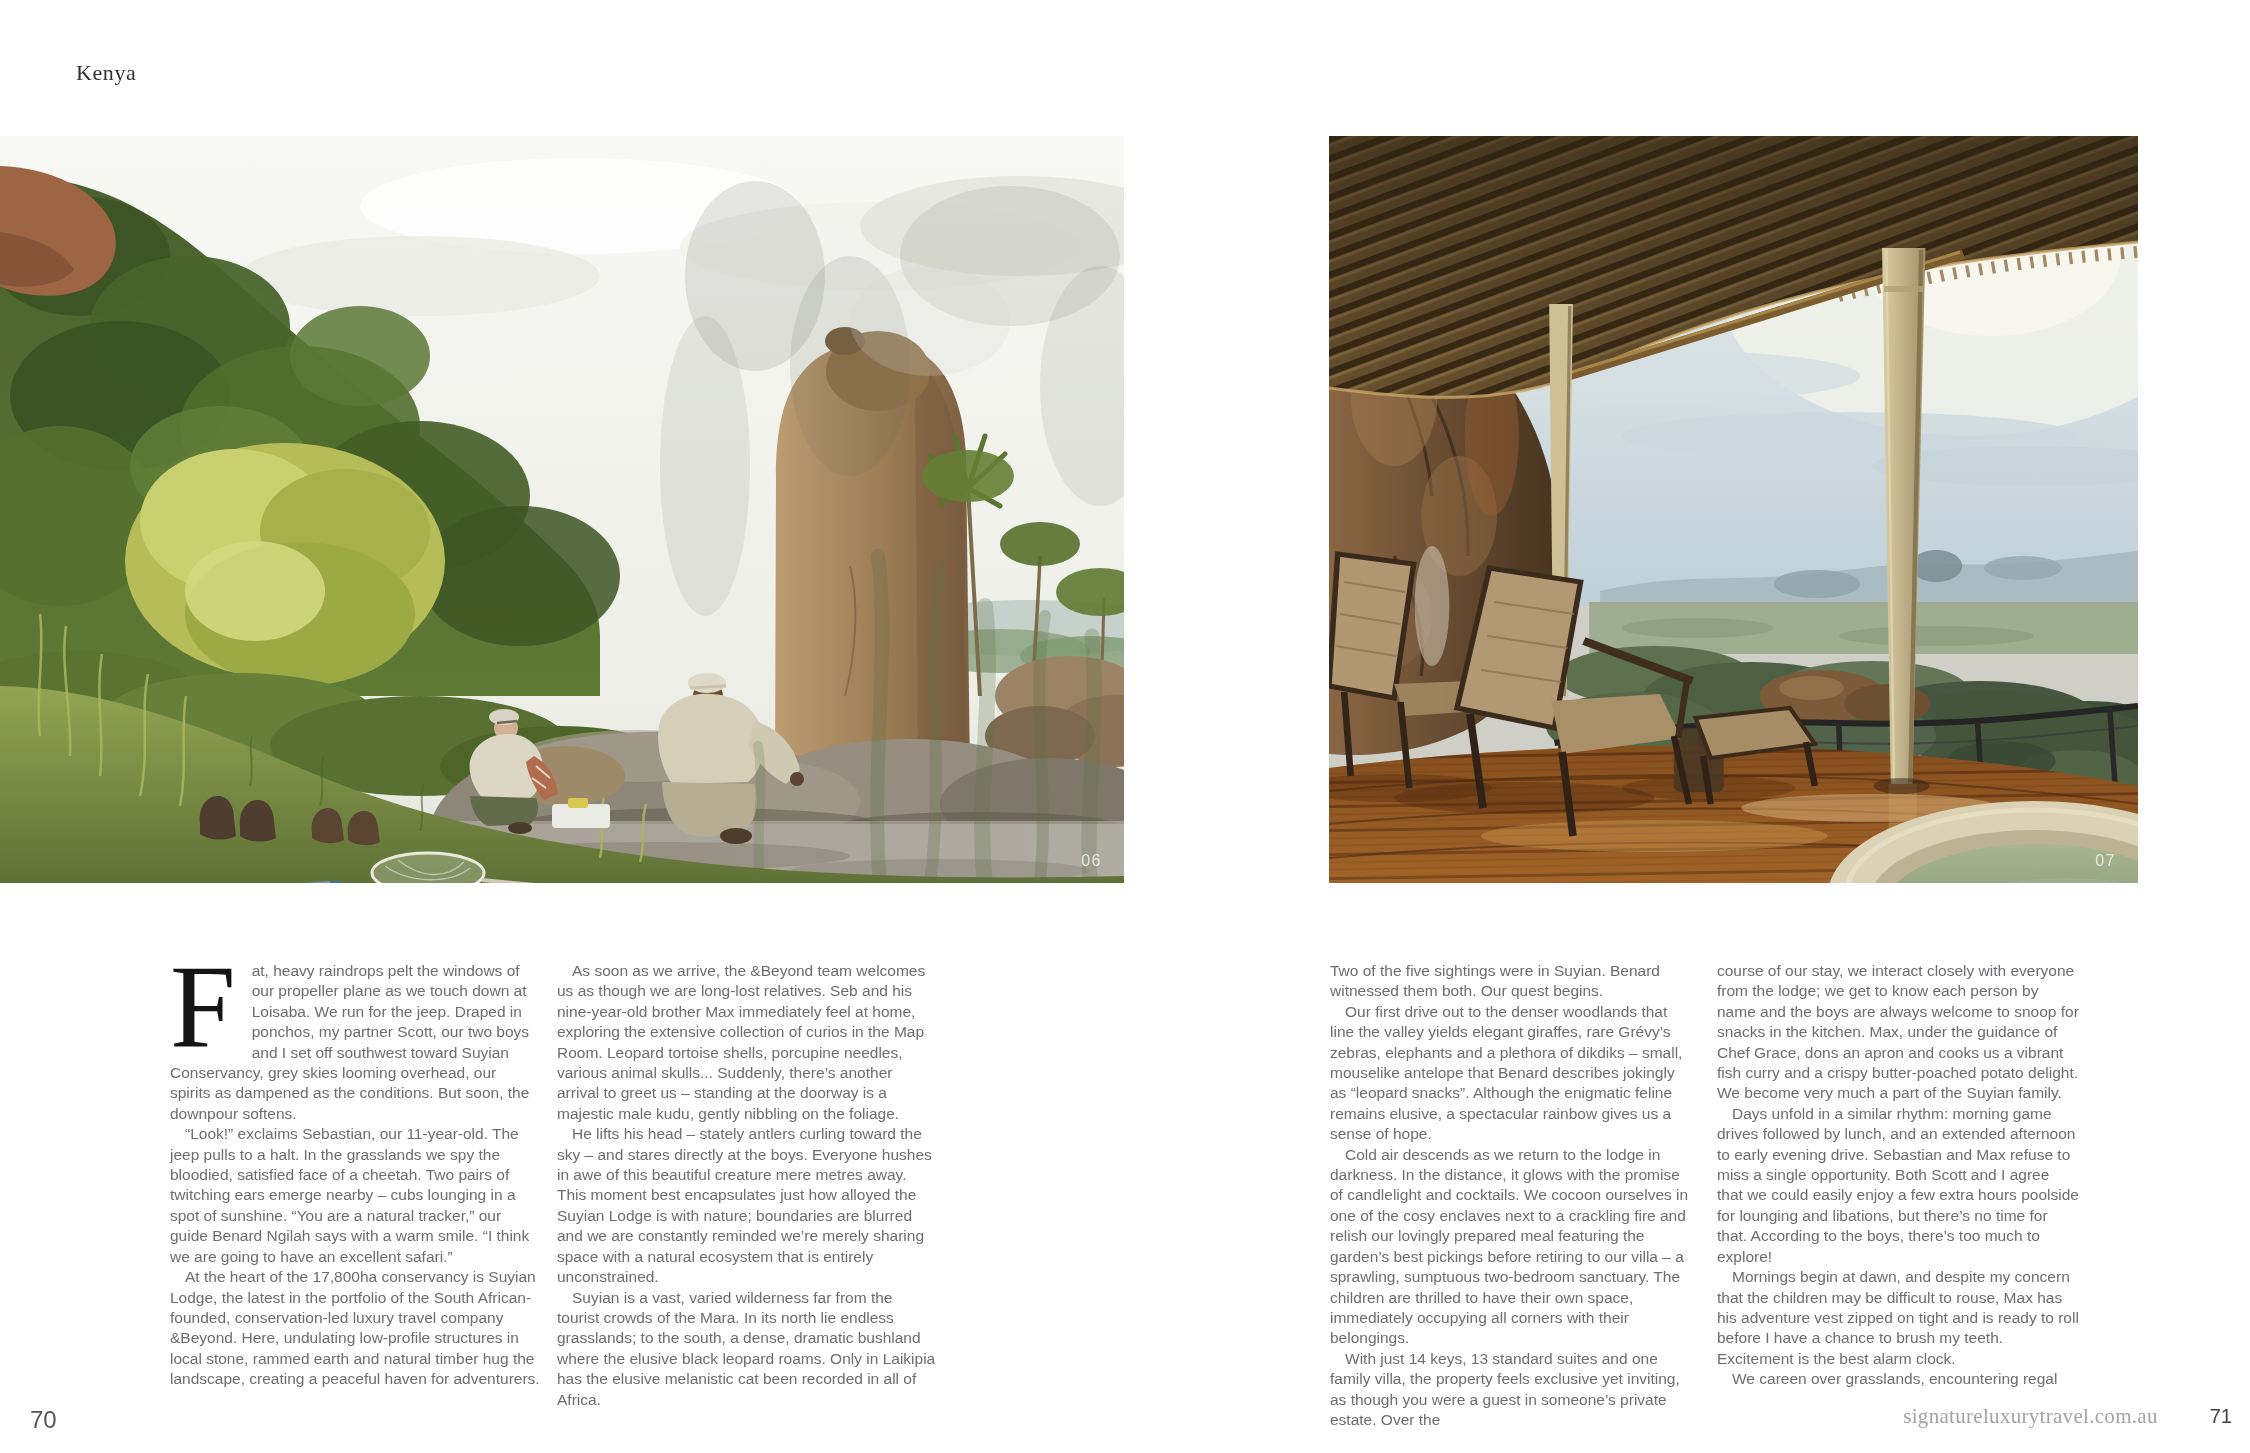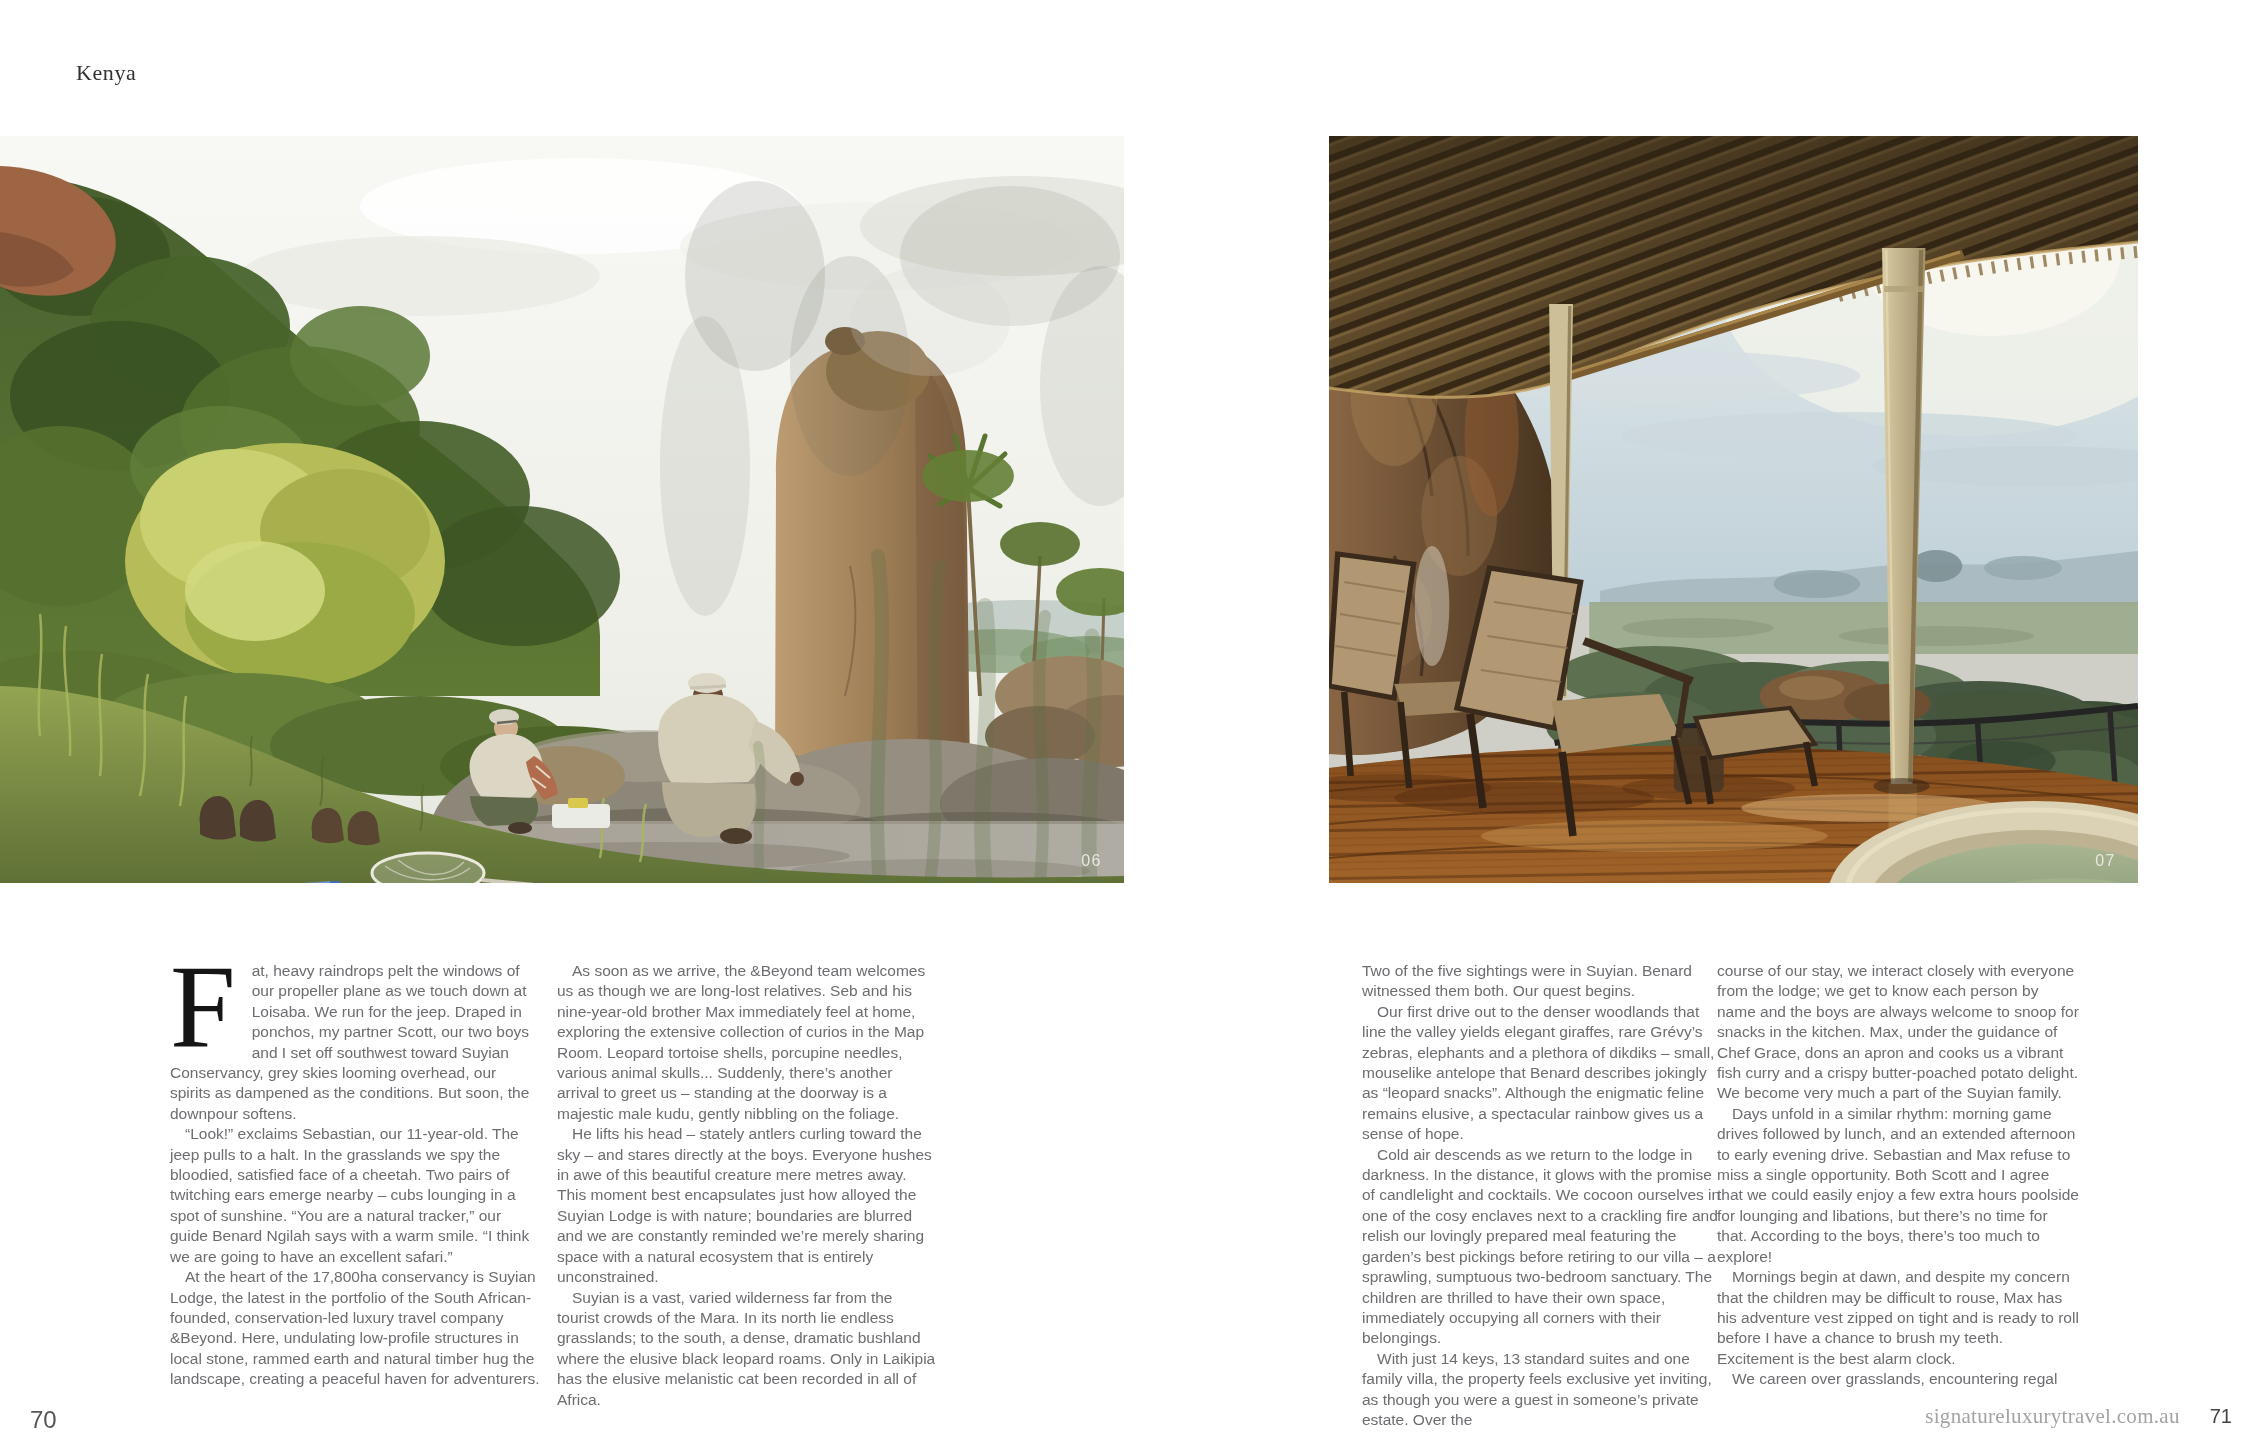--- a/index.html
+++ b/index.html
@@ -23,38 +23,38 @@
   .photo-num {
     position:absolute; right:22px; bottom:13px;
     color:#eceae2; font-size:16px; letter-spacing:1.5px; opacity:.95;
   }
 
   .col { position:absolute; top:961px; font-size:15.5px; line-height:20.4px; color:#6c6d70; }
   .col p { margin:0; }
   .col p.ind { text-indent:15px; }
   .col1 { left:170px;  width:370px; }
   .col2 { left:557px;  width:380px; }
-  .col3 { left:1330px; width:364px;margin-left:32px; }
+  .col3 { left:1330px; width:364px; }
   .col4 { left:1717px; width:362px; }
 
   .dropcap {
     float:left;
     font-family:"Liberation Serif", serif;
     font-size:118px; line-height:82px;
     padding:6px 16px 0 0;
     color:#151515; font-weight:400;
   }
 
   .folio-left {
     position:absolute; left:30px; top:1406px;
     font-size:24px; color:#555557;
   }
   .footer-right {
     position:absolute; right:18px; top:1404px;
-    display:flex; align-items:baseline; gap:30px;
+    display:flex; align-items:baseline; gap:52px;
   }
   .site-url {
     font-family:"Liberation Serif", serif;
     font-size:21px; color:#a3a3a1; letter-spacing:.3px;
   }
   .folio-right { font-size:20px; color:#454547; }
 </style>
 </head>
 <body>
 

